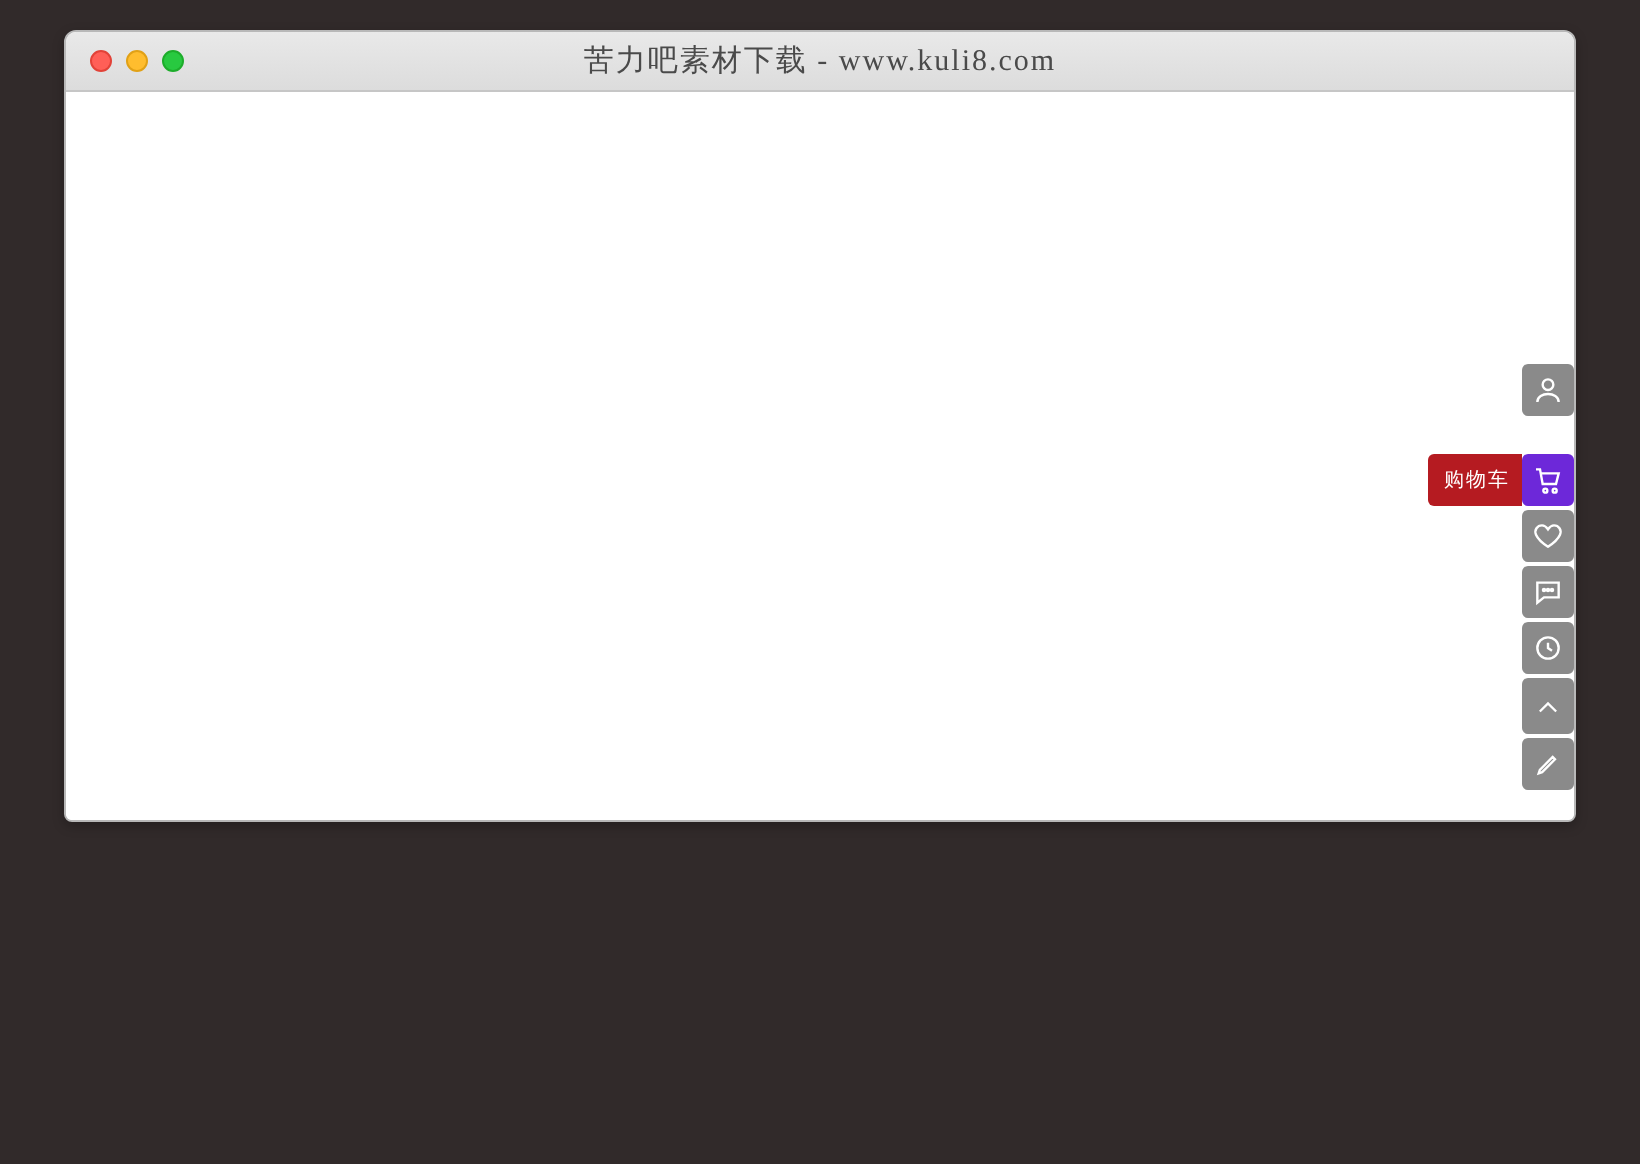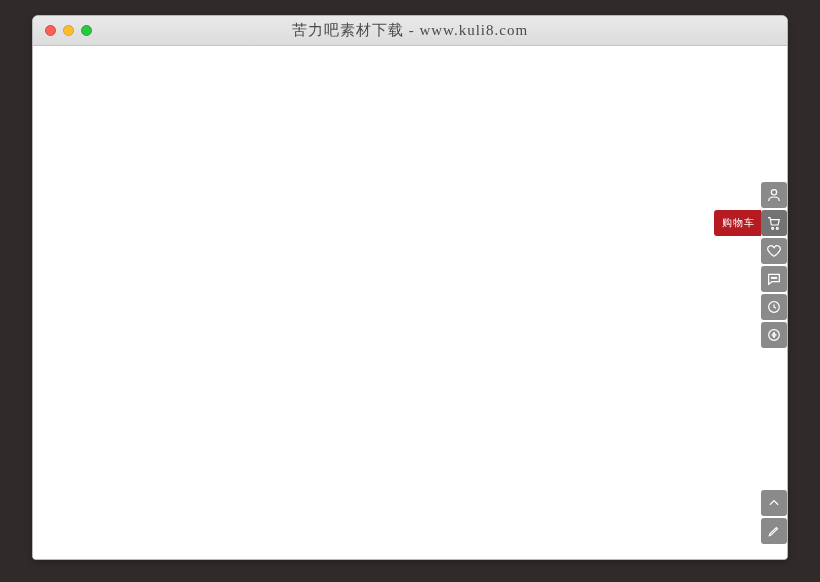--- a/index.html
+++ b/index.html
@@ -5,21 +5,21 @@
   * { margin:0; padding:0; box-sizing:border-box; }
   body {
     background:#312a2a;
     width:820px; height:582px;
     font-family: Arial, "Microsoft YaHei", sans-serif;
     position:relative;
   }
   .window {
     position:absolute;
     left:32px; top:15px;
-    width:756px; height:545px;
+    width:756px; height:396px;
     background:#fff;
     border:1px solid #b8b8b8;
     border-radius:6px 6px 4px 4px;
     overflow:hidden;
     box-shadow:0 2px 6px rgba(0,0,0,.25);
   }
   .titlebar {
     height:30px;
     background:linear-gradient(#e9e9e9,#dcdcdc);
     border-bottom:1px solid #c6c6c6;
@@ -80,21 +80,21 @@
   .sidebar-item {
     width:26px;height:26px;
     background:#8a8a8a;
     border-radius:3px;
     display:flex;
     align-items:center;
     justify-content:center;
     position:relative;
     cursor:pointer;
   }
-  .sidebar-item.active { background:#737373; }
+  .sidebar-item.active { background:#6d28d9;margin-top:17px; }
   .tooltip {
     position:absolute;
     right:26px; top:0;
     height:26px;
     background:#b51b21;
     color:#fff;
     font-size:10px;
     display:flex;
     align-items:center;
     padding:0 6px 0 8px;

